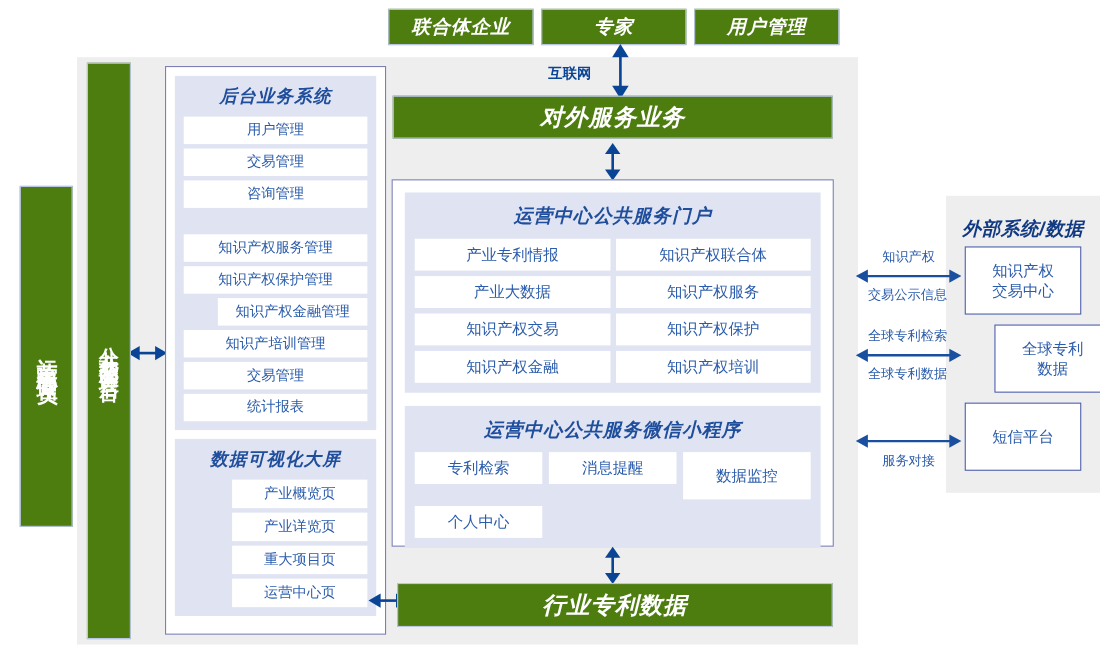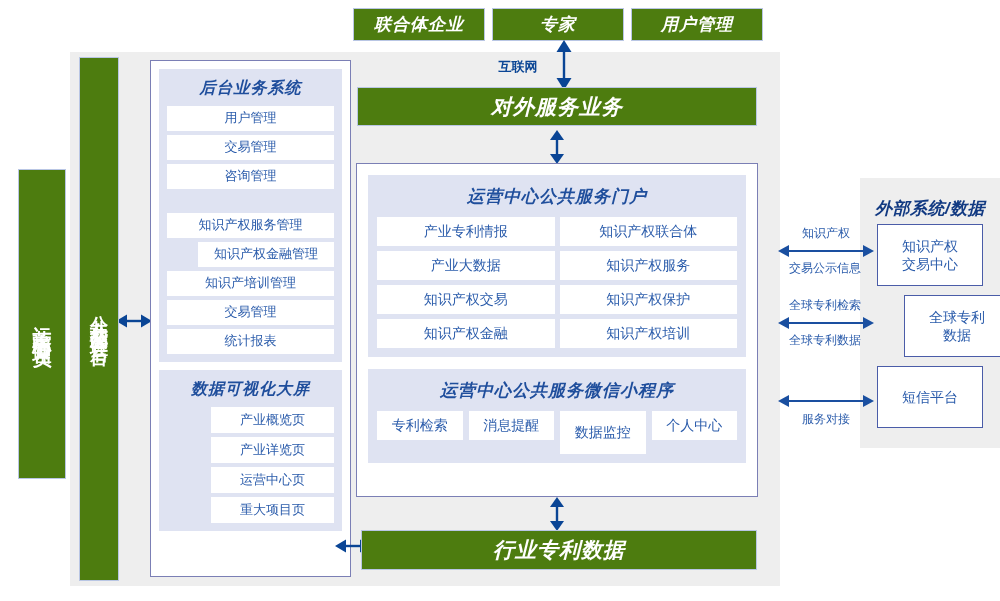--- a/index.html
+++ b/index.html
@@ -122,34 +122,35 @@
 
   <div class="abs card" style="left:150px;top:60px;width:201px;height:517px;padding:8px;">
 
     <div class="group" style="padding:6px 8px 8px 8px;">
       <div class="group-title" style="font-size:16px;padding:3px 0 7px 0;">后台业务系统</div>
       <div style="display:flex;flex-direction:column;gap:4px;">
         <div class="chip" style="height:25px;font-size:13px;">用户管理</div>
         <div class="chip" style="height:25px;font-size:13px;">交易管理</div>
         <div class="chip" style="height:25px;font-size:13px;">咨询管理</div>
         <div class="chip" style="height:25px;font-size:13px;margin-top:20px;">知识产权服务管理</div>
+        <div class="chip" style="height:25px;font-size:13px;">知识产权保护管理</div>
         <div class="chip" style="height:25px;font-size:13px;margin-left:31px;">知识产权金融管理</div>
         <div class="chip" style="height:25px;font-size:13px;text-align:center;">知识产培训管理</div>
         <div class="chip" style="height:25px;font-size:13px;">交易管理</div>
         <div class="chip" style="height:25px;font-size:13px;">统计报表</div>
       </div>
     </div>
 
     <div class="group" style="margin-top:8px;padding:6px 8px 8px 8px;">
       <div class="group-title" style="font-size:16px;padding:3px 0 7px 0;">数据可视化大屏</div>
       <div style="display:flex;flex-direction:column;gap:4px;padding-left:44px;">
         <div class="chip" style="height:26px;font-size:13px;">产业概览页</div>
         <div class="chip" style="height:26px;font-size:13px;">产业详览页</div>
+        <div class="chip" style="height:26px;font-size:13px;">重大项目页</div>
         <div class="chip" style="height:26px;font-size:13px;">运营中心页</div>
-        <div class="chip" style="height:26px;font-size:13px;">重大项目页</div>
       </div>
     </div>
   </div>
 
   <div class="abs" style="left:335px;top:535px;width:36px;height:22px;">
     <svg width="36" height="22" viewBox="0 0 36 22">
       <line x1="6" y1="11" x2="30" y2="11" stroke="#0a4595" stroke-width="2.4"></line>
       <polygon points="0,11 11,4.5 11,17.5" fill="#0a4595"></polygon>
       <polygon points="36,11 25,4.5 25,17.5" fill="#0a4595"></polygon>
     </svg>
@@ -166,21 +167,21 @@
         <div class="chip" style="height:29px;font-size:14px;">知识产权服务</div>
         <div class="chip" style="height:29px;font-size:14px;">知识产权交易</div>
         <div class="chip" style="height:29px;font-size:14px;">知识产权保护</div>
         <div class="chip" style="height:29px;font-size:14px;">知识产权金融</div>
         <div class="chip" style="height:29px;font-size:14px;">知识产权培训</div>
       </div>
     </div>
 
     <div class="group" style="margin-top:12px;padding:6px 9px 9px 9px;">
       <div class="group-title" style="font-size:17px;padding:4px 0 9px 0;">运营中心公共服务微信小程序</div>
-      <div style="display:grid;grid-template-columns:1fr 1fr 1fr 1fr;gap:6px;">
+      <div style="display:grid;grid-template-columns:1fr 1fr 1fr;gap:6px;">
         <div class="chip" style="height:29px;font-size:14px;">专利检索</div>
         <div class="chip" style="height:29px;font-size:14px;">消息提醒</div>
         <div class="chip" style="height:43px;font-size:14px;">数据监控</div>
         <div class="chip" style="height:29px;font-size:14px;">个人中心</div>
       </div>
     </div>
   </div>
 
   <div class="abs" style="left:545px;top:497px;width:24px;height:34px;">
     <svg width="24" height="34" viewBox="0 0 24 34">

